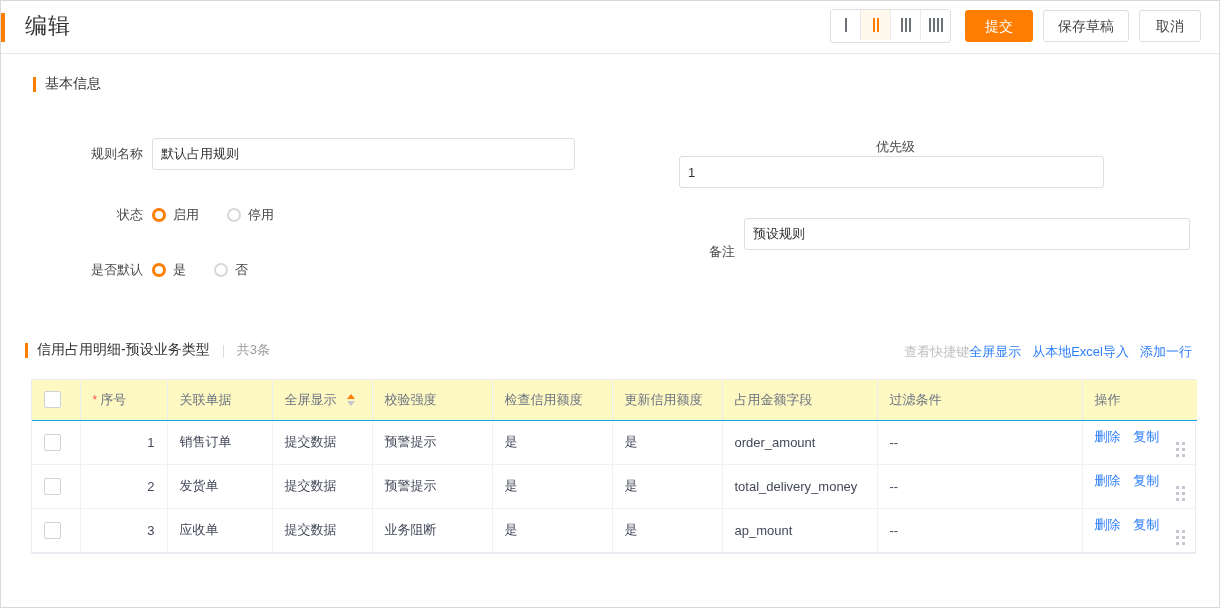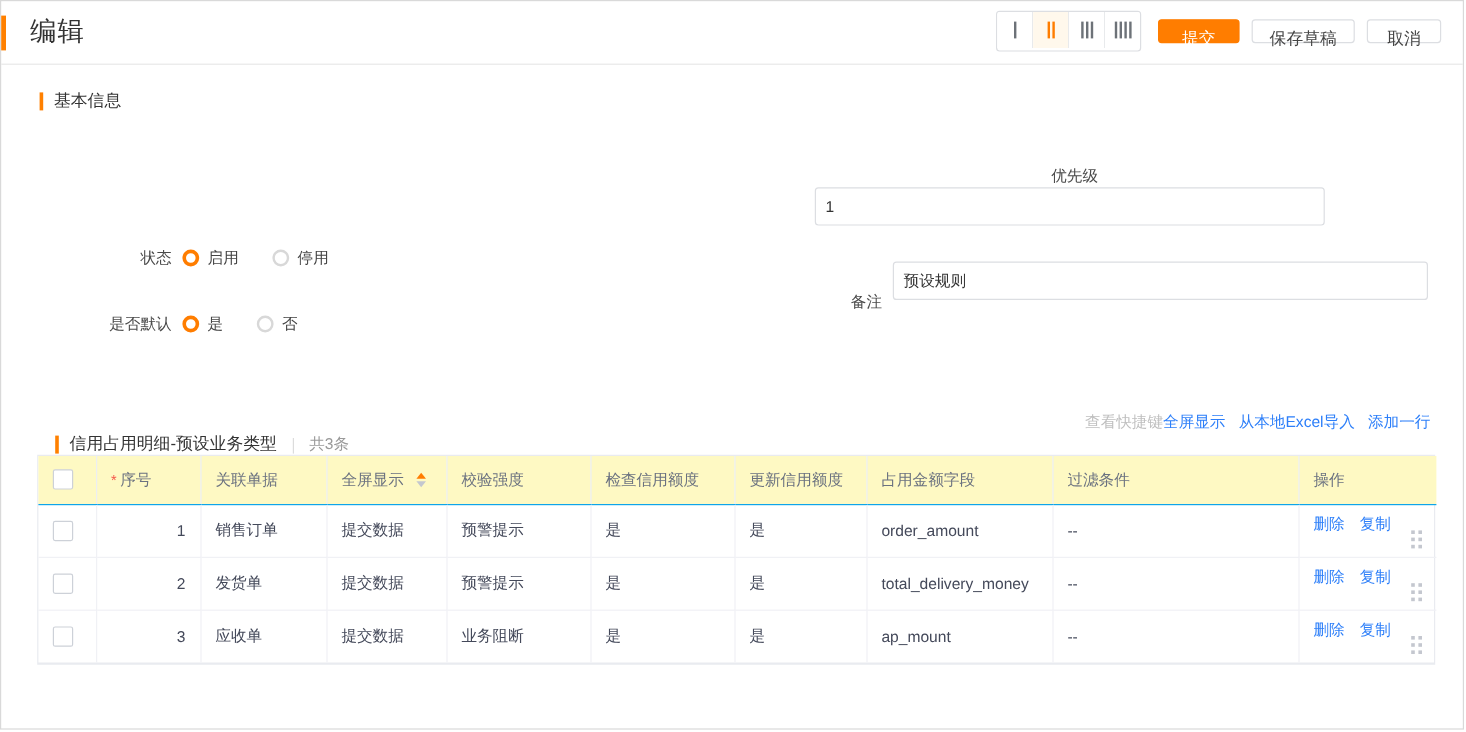--- a/index.html
+++ b/index.html
@@ -64,21 +64,21 @@
   .col-btn.active { background: #fff8ec; }
   .col-btn .bars { display: flex; gap: 2px; }
   .col-btn .bars i {
     display: block;
     width: 2px; height: 14px;
     background: #6d7278;
   }
   .col-btn.active .bars i { background: #ff7d00; }
 
   .btn {
-    height: 20px;
+    height: 32px;
     min-width: 62px;
     padding: 0 14px;
     border-radius: 3px;
     border: 1px solid #dcdee2;
     background: #fff;
     color: #444;
     font-size: 14px;
     font-family: inherit;
     cursor: pointer;
     margin-left: 10px;
@@ -148,21 +148,21 @@
     background: #fff;
   }
   .radio-item.checked .radio-dot {
     border: 3px solid #ff7d00;
   }
   .radio-label { font-size: 13px; color: #444; }
 
   
   .sec-detail {
     position: absolute;
-    left: 24px; top: 360px; margin-left: 21px;
+    left: 24px; top: 340px;
   }
   .sec-detail .divider {
     display: inline-block;
     width: 1px; height: 13px;
     background: #dcdcdc;
     margin: 0 13px;
     position: relative; top: 1px;
   }
   .sec-count { color: #9a9a9a; font-size: 13px; }
 
@@ -306,20 +306,24 @@
       <button class="btn primary">提交</button>
       <button class="btn">保存草稿</button>
       <button class="btn">取消</button>
     </div>
   </div>
 
   <div class="section-title sec-basic">基本信息</div>
 
   <div class="form">
 
+    <div class="frow" style="left:58px; top:45px;">
+      <span class="flabel" style="width:84px;">规则名称</span>
+      <input class="finput" style="width: 423px;" value="默认占用规则">
+    </div>
 
     <div class="frow" style="left:678px; top:45px;flex-direction:column;">
       <span class="flabel" style="width:56px;">优先级</span>
       <input class="finput" style="width: 425px;" value="1">
     </div>
 
     <div class="frow" style="left:58px; top:113px;">
       <span class="flabel" style="width:84px;">状态</span>
       <span class="radio-wrap">
         <span class="radio-item checked">

